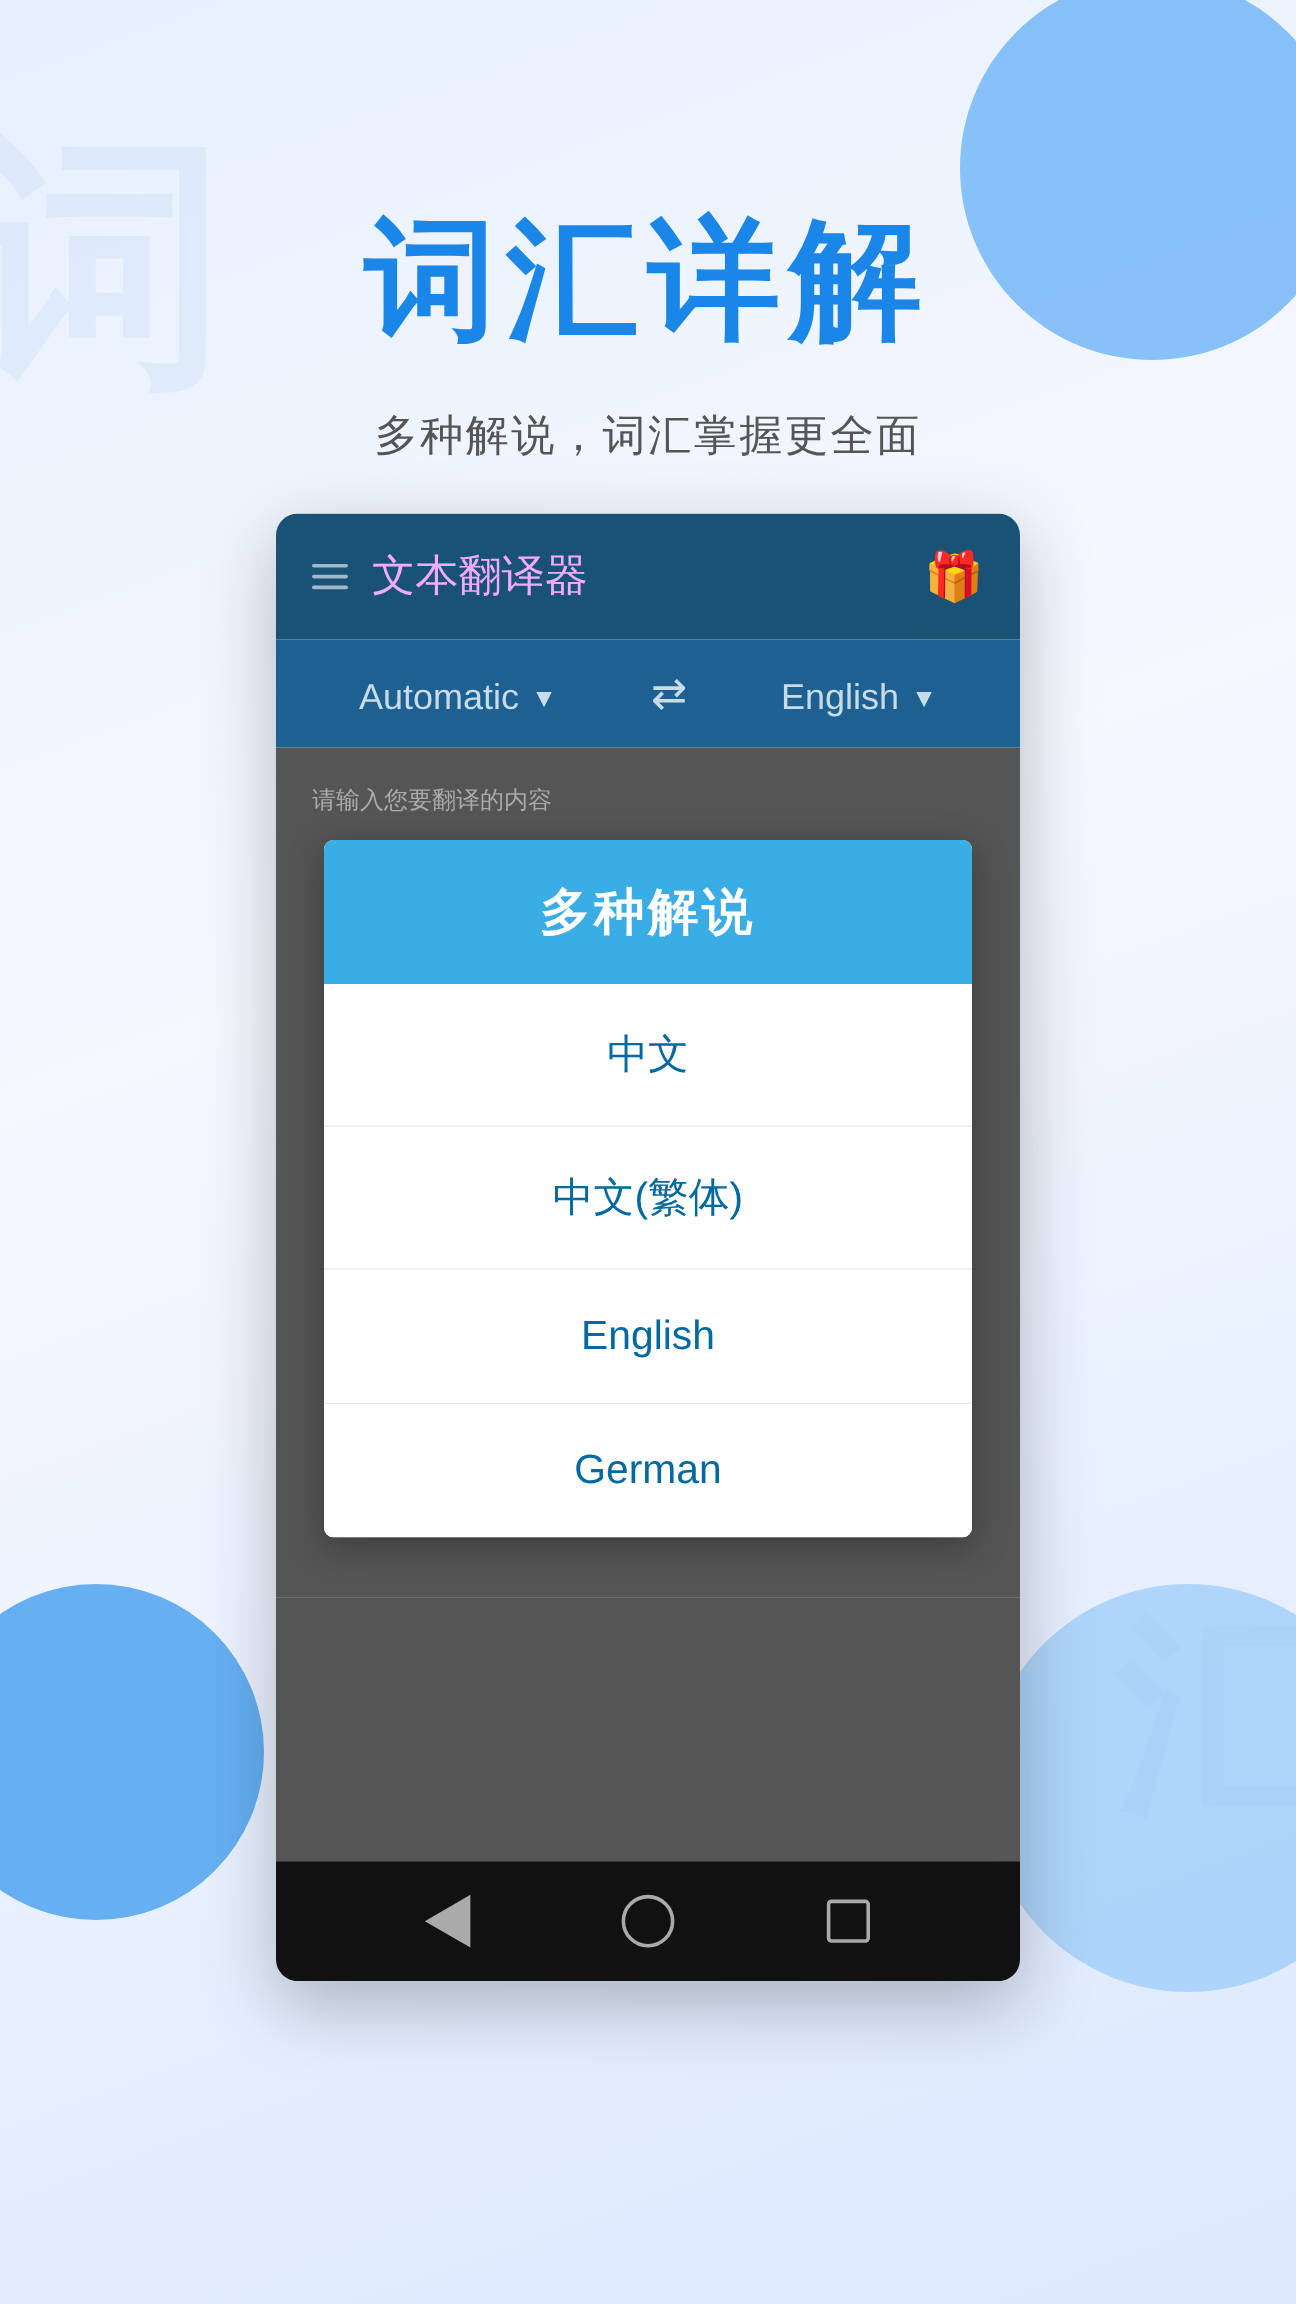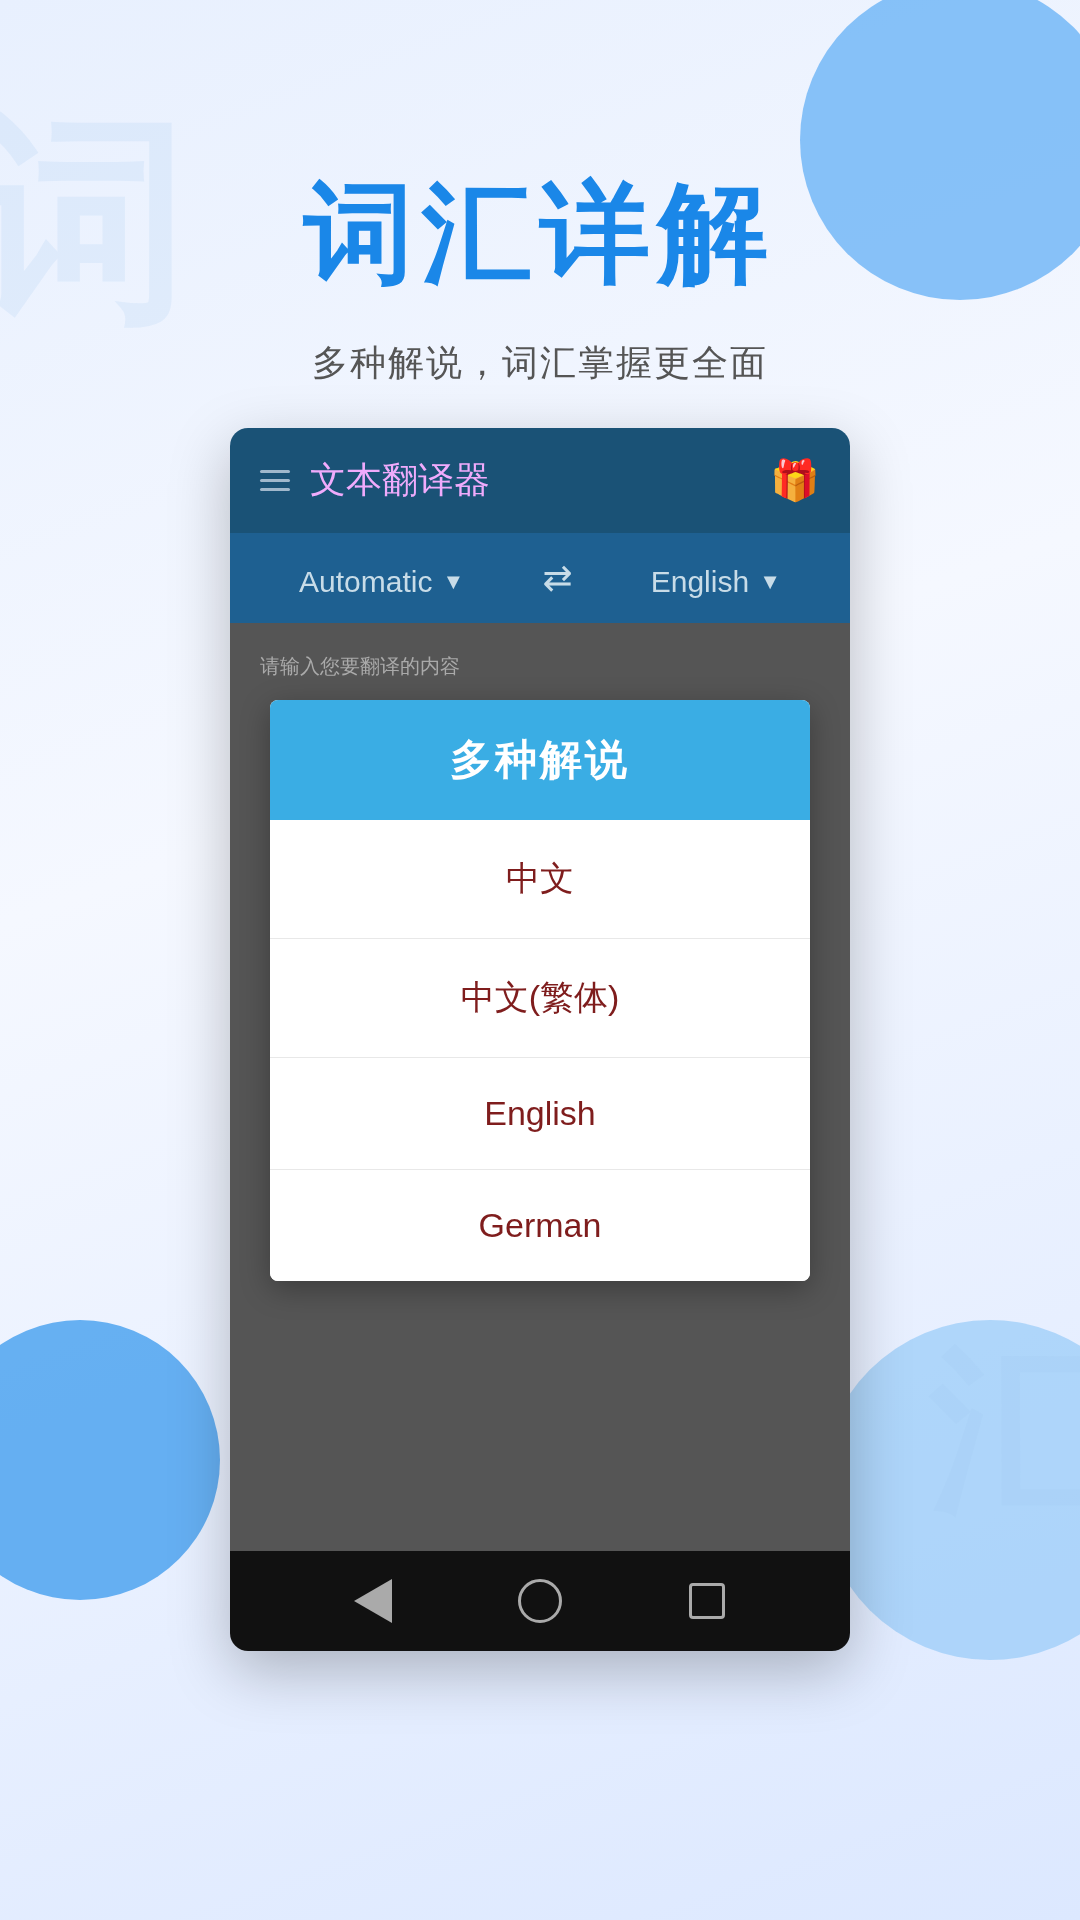--- a/index.html
+++ b/index.html
@@ -207,21 +207,21 @@
     }
 
     .dialog-list {
       background: white;
     }
 
     .dialog-item {
       padding: 36px 30px;
       text-align: center;
       font-size: 34px;
-      color: #7f1d1d;
+      color: #0369a1;
       border-bottom: 1px solid #e8e8e8;
       cursor: pointer;
     }
 
     .dialog-item:last-child {
       border-bottom: none;
     }
 
     
     .app-bottom-filler {

